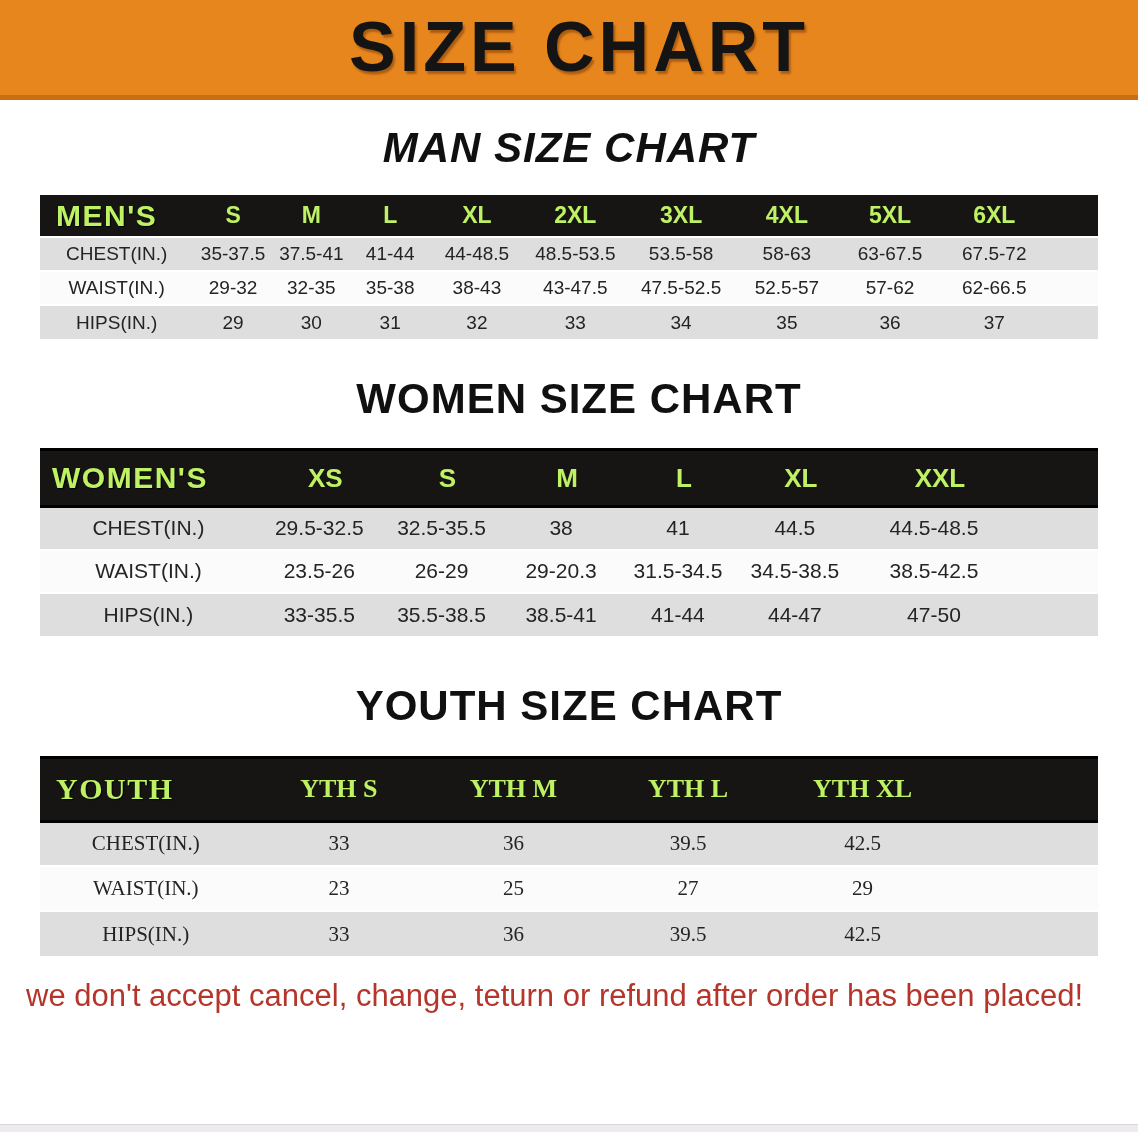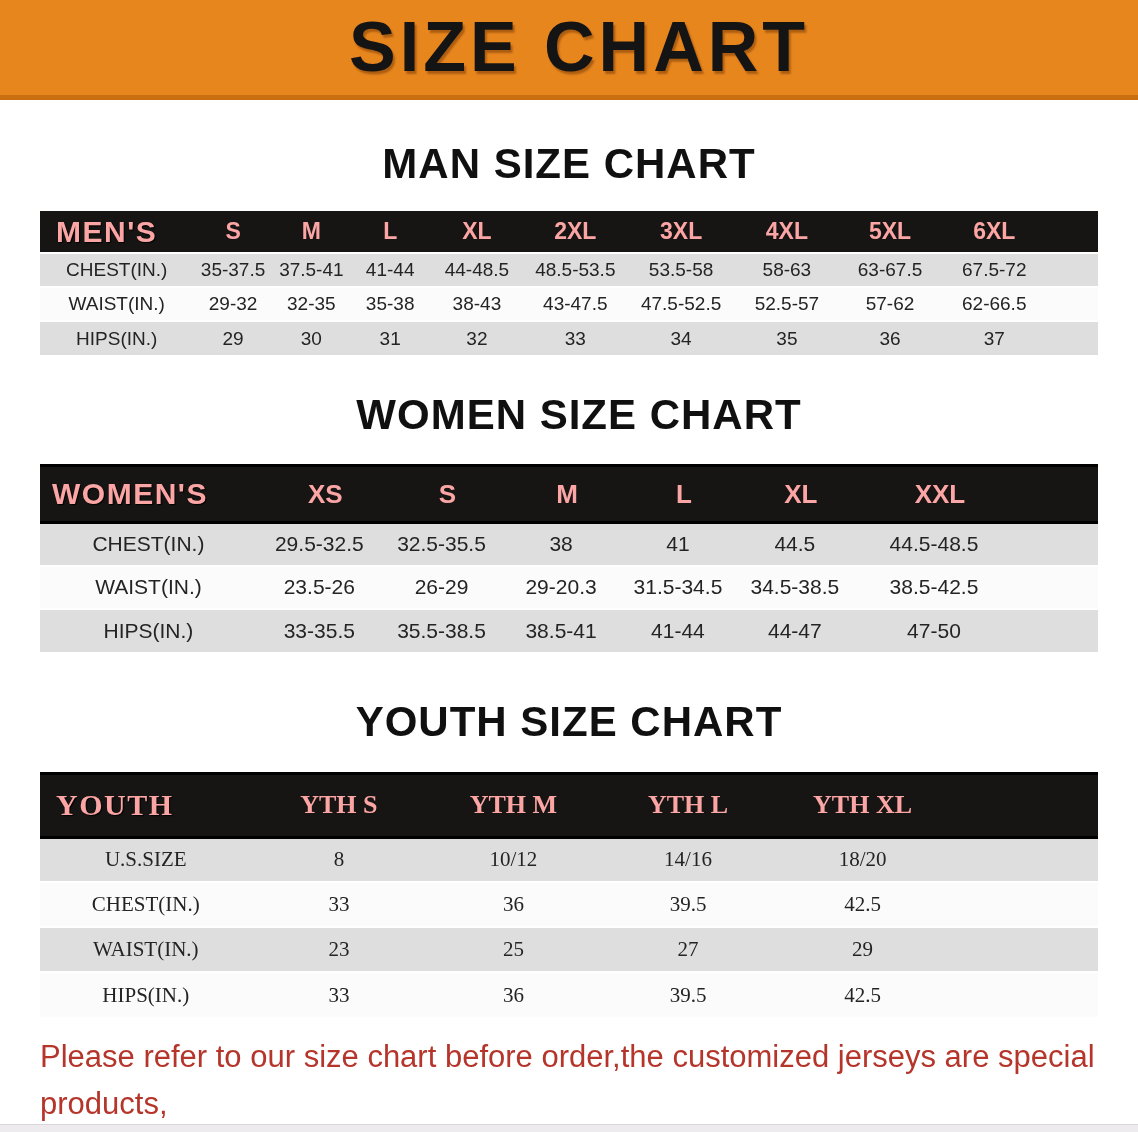--- a/index.html
+++ b/index.html
@@ -18,37 +18,37 @@
   .banner h1 {
     font-size:70px; line-height:94px; font-weight:bold; color:#141414;
     letter-spacing:4px; text-shadow:2px 3px 2px rgba(100,45,0,0.45);
   }
 
   
   .section-heading {
     text-align:center; font-size:42px; line-height:1.12; font-weight:bold;
     color:#101010; letter-spacing:1px;
   }
-  .heading-man   { margin-top:40px; }
+  .heading-man   { margin-top:24px;font-style:italic; }
   .heading-women { margin-top:36px;margin-left:20px; }
   .heading-youth { margin-top:46px; }
 
   
   table {
     width:1058px; margin:0 auto; border-collapse:collapse; table-layout:fixed;
   }
   .men-table   { margin-top:24px; }
   .women-table { margin-top:26px; }
   .youth-table { margin-top:27px;font-family:Liberation Serif, serif; }
 
   thead tr { background:#171513; }
   .women-table thead th, .youth-table thead th {
     border-top:3px solid #000; border-bottom:3px solid #000;
   }
-  th { color:#fca5a5; font-weight:normal; }
+  th { color:#bef264; font-weight:normal; }
   th.t-label {
     text-align:left; padding-left:16px; font-size:30px; font-weight:bold;
     letter-spacing:1.5px; text-shadow:1px 1px 1px #000;
   }
   th.t-size { font-size:23px; font-weight:bold; }
   .men-table   th { height:42px; }
   .women-table th { height:57px;padding-left:12px; }
   .women-table th.t-size { font-size:26px; }
   .youth-table th { height:64px; }
   .youth-table th.t-size { font-size:26px; }
@@ -227,28 +227,20 @@
         <th class="t-label">YOUTH</th>
         <th class="t-size">YTH S</th>
         <th class="t-size">YTH M</th>
         <th class="t-size">YTH L</th>
         <th class="t-size">YTH XL</th>
         <th class="t-spacer"></th>
       </tr>
     </thead>
     <tbody>
       <tr>
-        <td class="r-label">U.S.SIZE</td>
-        <td class="r-val">8</td>
-        <td class="r-val">10/12</td>
-        <td class="r-val">14/16</td>
-        <td class="r-val">18/20</td>
-        <td class="r-spacer"></td>
-      </tr>
-      <tr>
         <td class="r-label">CHEST(IN.)</td>
         <td class="r-val">33</td>
         <td class="r-val">36</td>
         <td class="r-val">39.5</td>
         <td class="r-val">42.5</td>
         <td class="r-spacer"></td>
       </tr>
       <tr>
         <td class="r-label">WAIST(IN.)</td>
         <td class="r-val">23</td>
@@ -262,17 +254,16 @@
         <td class="r-val">33</td>
         <td class="r-val">36</td>
         <td class="r-val">39.5</td>
         <td class="r-val">42.5</td>
         <td class="r-spacer"></td>
       </tr>
     </tbody>
   </table>
 
 <footer class="disclaimer">
-  <div class="l1">Please refer to our size chart before order,the customized jerseys are special products,</div>
   <div class="l2">we don't accept cancel, change, teturn or refund after order has been placed!</div>
 </footer>
 
 <div class="bottom-strip"></div>
 
 </body></html>

